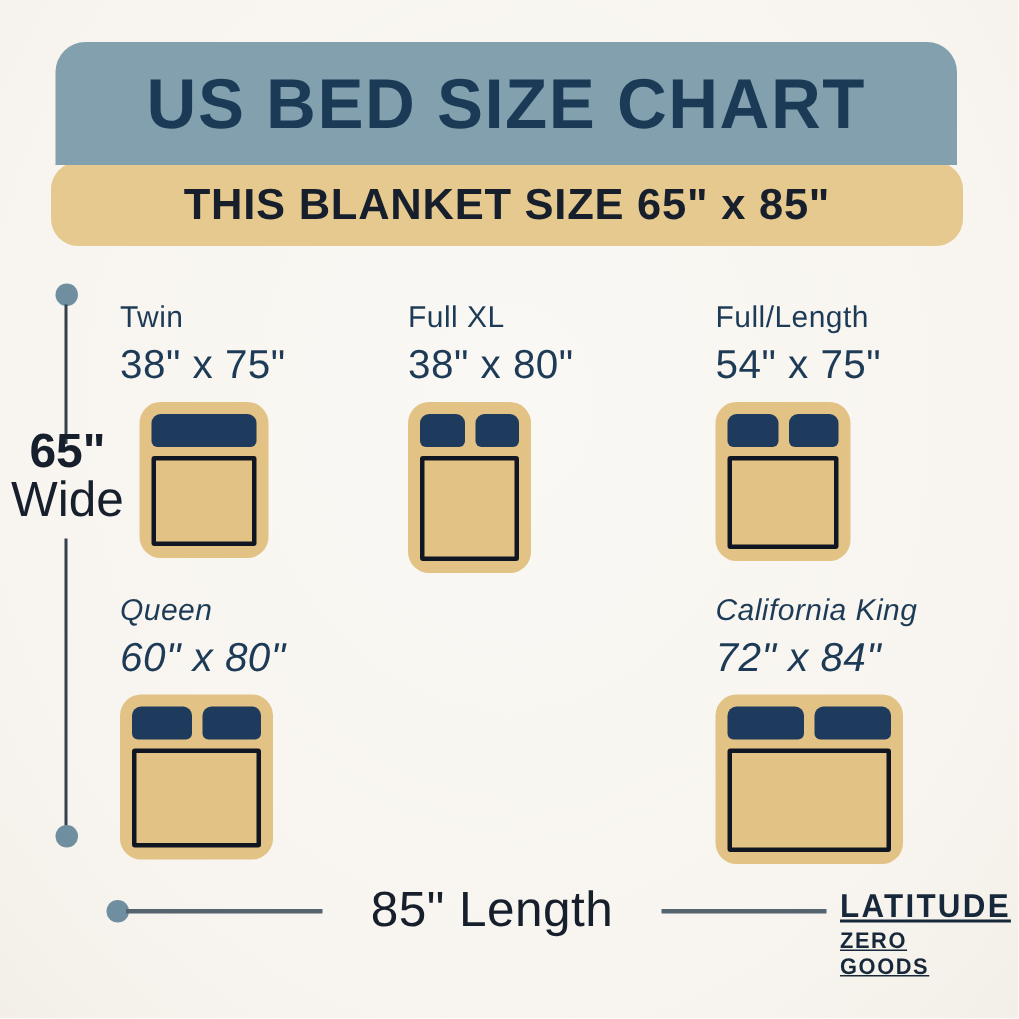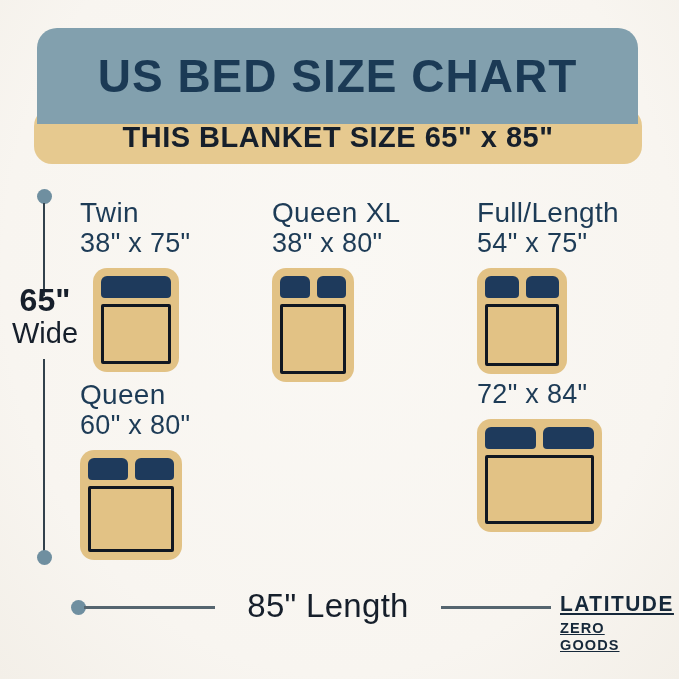--- a/index.html
+++ b/index.html
@@ -16,38 +16,38 @@
     background:radial-gradient(ellipse at 50% 40%, #faf8f4 0%, var(--background) 70%, #f3efe8 100%);
   }
 
   
   .banner-tan{
     position:absolute;left:34px;top:108px;width:608px;height:56px;
     background:var(--banner-bg);border-radius:18px;
     display:flex;align-items:center;justify-content:center;
   }
   .header-blue{
-    position:absolute;left:37px;top:28px;width:601px;height:96px;
+    position:absolute;left:37px;top:28px;width:601px;height:82px;
     background:var(--header-bg);border-radius:20px 20px 0 0;
     display:flex;align-items:center;justify-content:center;
   }
   .header-title{
     font-size:46px;font-weight:bold;letter-spacing:1px;color:var(--heading-text);
     transform:scaleY(1.02);
   }
   .banner-text{
     font-size:29px;font-weight:bold;letter-spacing:.5px;color:var(--dark-text);
     padding-top:2px;
   }
 
   
   .cell{position:absolute;}
   .c1{left:80px;}  .c2{left:272px;}  .c3{left:477px;}
-  .r1{top:197px;}  .r2{top:379px;}
-  .bed-name{font-size:28px;line-height:31px;color:var(--label-text);letter-spacing:.3px;}
+  .r1{top:197px;}  .r2{top:392px;font-style:italic;}
+  .bed-name{font-size:20px;line-height:31px;color:var(--label-text);letter-spacing:.3px;}
   .bed-dims{font-size:27px;line-height:28px;color:var(--label-text);letter-spacing:.3px;margin-top:1px;}
   .bed{
     background:var(--bed-fill);border-radius:14px;padding:8px;
     display:flex;flex-direction:column;margin-top:11px;
   }
   .bed-twin{width:86px;height:104px;margin-left:13px;}
   .bed-twinxl{width:82px;height:114px;}
   .bed-full{width:90px;height:106px;}
   .bed-queen{width:102px;height:110px;}
   .bed-king{width:115px;height:113px;}
@@ -57,21 +57,21 @@
   .mattress{flex:1;margin-top:6px;border:3px solid var(--outline);border-radius:2px;background:var(--bed-fill);}
 
   
   .dot{position:absolute;width:15px;height:15px;border-radius:50%;background:var(--dot);}
   .vline{position:absolute;width:2px;background:#32414c;left:43px;}
   .hline{position:absolute;height:3px;background:var(--line);top:606px;}
   .width-label{
     position:absolute;left:6px;top:284px;width:78px;text-align:center;color:var(--dark-text);
   }
   .width-value{font-size:32px;font-weight:bold;line-height:33px;}
-  .width-word{font-size:29px;line-height:32px;}
+  .width-word{font-size:33px;line-height:32px;}
   .length-label{
     position:absolute;left:215px;top:587px;width:226px;text-align:center;
     font-size:33px;color:var(--dark-text);letter-spacing:.3px;
   }
 
   
   .brand{position:absolute;left:560px;top:591px;width:110px;color:#16283a;text-decoration:underline;}
   .brand-line1{font-size:22px;font-weight:bold;letter-spacing:1.6px;transform:scaleX(.95);transform-origin:left;}
   .brand-line2{font-size:15px;font-weight:bold;letter-spacing:1.1px;margin-top:2px;transform:scaleX(.97);transform-origin:left;}
 </style>
@@ -101,21 +101,21 @@
     <div class="bed-dims">38" x 75"</div>
     <div class="bed bed-twin">
       <div class="pillow-row">
           <div class="pillow"></div>
         </div>
       <div class="mattress"></div>
     </div>
   </div>
 
   <div class="cell c2 r1">
-    <div class="bed-name">Queen XL</div>
+    <div class="bed-name">Full XL</div>
     <div class="bed-dims">38" x 80"</div>
     <div class="bed bed-twinxl">
       <div class="pillow-row">
           <div class="pillow"></div>
           <div class="pillow"></div>
         </div>
       <div class="mattress"></div>
     </div>
   </div>
 
@@ -138,20 +138,21 @@
       <div class="pillow-row">
           <div class="pillow"></div>
           <div class="pillow"></div>
         </div>
       <div class="mattress"></div>
     </div>
   </div>
 
 
   <div class="cell c3 r2">
+    <div class="bed-name">California King</div>
     <div class="bed-dims">72" x 84"</div>
     <div class="bed bed-calking">
       <div class="pillow-row">
           <div class="pillow"></div>
           <div class="pillow"></div>
         </div>
       <div class="mattress"></div>
     </div>
   </div>
 

